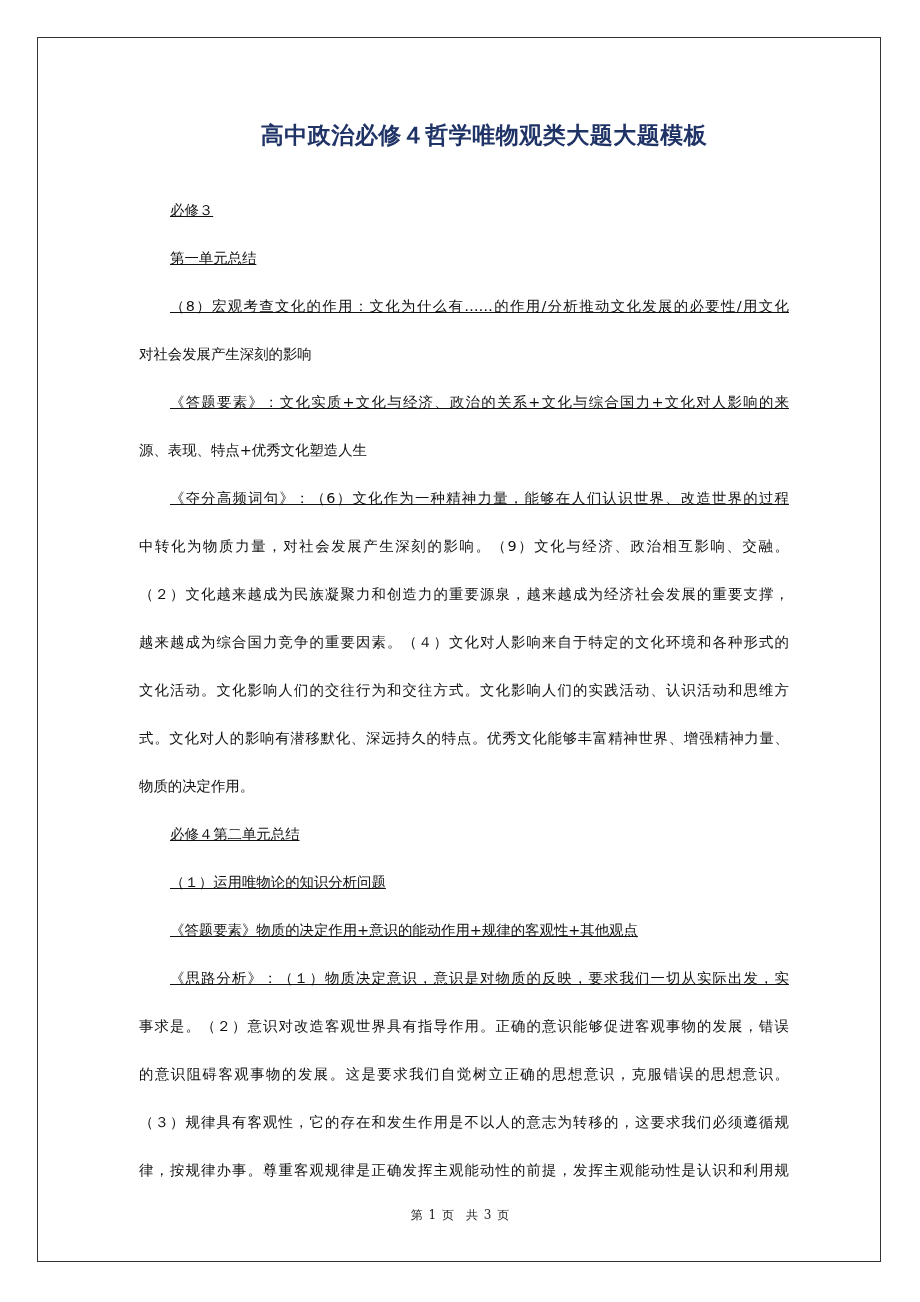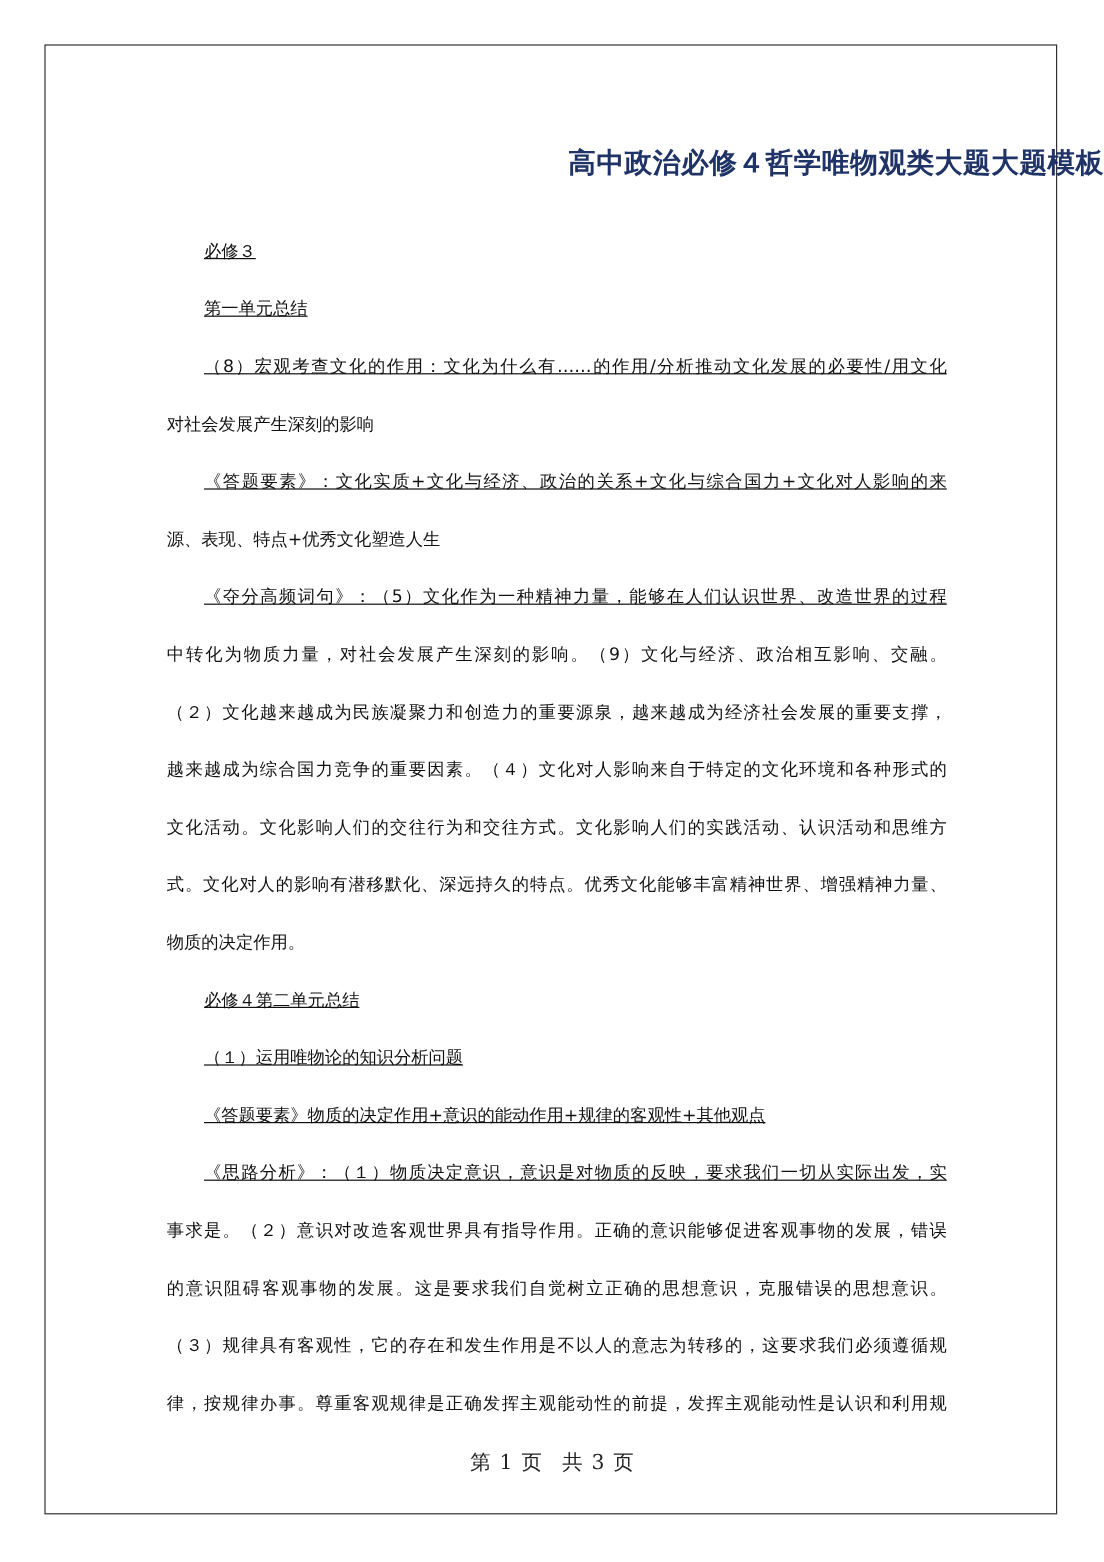--- a/index.html
+++ b/index.html
@@ -5,59 +5,59 @@
     html, body { margin: 0; padding: 0; background: #ffffff; }
     body { width: 920px; height: 1302px; position: relative; overflow: hidden; }
     .page-frame {
       position: absolute; left: 37px; top: 37px;
       width: 844px; height: 1225px;
       border: 1px solid #333333; box-sizing: border-box;
       background: #ffffff;
     }
     .doc-title {
       position: absolute; left: 0; right: 0; top: 120px;
-      text-align: right;
+      text-align: center;
       font-family: "DejaVu Sans", sans-serif;
       font-weight: bold; font-size: 23px; color: #1f3366;
       letter-spacing: 0.5px;
       padding-left: 48px;
     }
     .body-text {
       position: absolute; left: 139px; width: 650px;
       font-family: "DejaVu Sans", sans-serif;
       font-size: 14.4px; color: #111111;
     }
     .line {
       position: absolute; left: 0; white-space: nowrap;
       line-height: 20px; height: 20px;
     }
     .indent { left: 31px; text-decoration: underline; }
     .justify { width: 650px; text-align: justify; text-align-last: justify; }
     .footer {
       position: absolute; left: 0; right: 0; top: 1207px;
       text-align: center;
       font-family: "DejaVu Serif", serif;
-      font-size: 17px; color: #222222; word-spacing: 2px;
+      font-size: 12px; color: #222222; word-spacing: 2px;
     }
   </style>
 </head>
 <body>
 
 <div class="page-frame"></div>
 
 <div class="doc-title">高中政治必修４哲学唯物观类大题大题模板</div>
 
 <div class="body-text" style="top: 0px;">
   <div class="line indent" style="top:200px">必修３</div>
   <div class="line indent" style="top:248px">第一单元总结</div>
   <div class="line indent justify" style="top:296px;width:619px">（8）宏观考查文化的作用：文化为什么有……的作用/分析推动文化发展的必要性/用文化</div>
   <div class="line" style="top:344px">对社会发展产生深刻的影响</div>
   <div class="line indent justify" style="top:392px;width:619px">《答题要素》：文化实质+文化与经济、政治的关系+文化与综合国力+文化对人影响的来</div>
   <div class="line" style="top:440px">源、表现、特点+优秀文化塑造人生</div>
-  <div class="line indent justify" style="top:488px;width:619px">《夺分高频词句》：（5）文化作为一种精神力量，能够在人们认识世界、改造世界的过程</div>
+  <div class="line indent justify" style="top:488px;width:619px">《夺分高频词句》：（6）文化作为一种精神力量，能够在人们认识世界、改造世界的过程</div>
   <div class="line justify" style="top:536px">中转化为物质力量，对社会发展产生深刻的影响。（9）文化与经济、政治相互影响、交融。</div>
   <div class="line justify" style="top:584px">（２）文化越来越成为民族凝聚力和创造力的重要源泉，越来越成为经济社会发展的重要支撑，</div>
   <div class="line justify" style="top:632px">越来越成为综合国力竞争的重要因素。（４）文化对人影响来自于特定的文化环境和各种形式的</div>
   <div class="line justify" style="top:680px">文化活动。文化影响人们的交往行为和交往方式。文化影响人们的实践活动、认识活动和思维方</div>
   <div class="line justify" style="top:728px">式。文化对人的影响有潜移默化、深远持久的特点。优秀文化能够丰富精神世界、增强精神力量、</div>
   <div class="line" style="top:776px">物质的决定作用。</div>
   <div class="line indent" style="top:824px">必修４第二单元总结</div>
   <div class="line indent" style="top:872px">（１）运用唯物论的知识分析问题</div>
   <div class="line indent" style="top:920px">《答题要素》物质的决定作用+意识的能动作用+规律的客观性+其他观点</div>
   <div class="line indent justify" style="top:968px;width:619px">《思路分析》：（１）物质决定意识，意识是对物质的反映，要求我们一切从实际出发，实</div>

